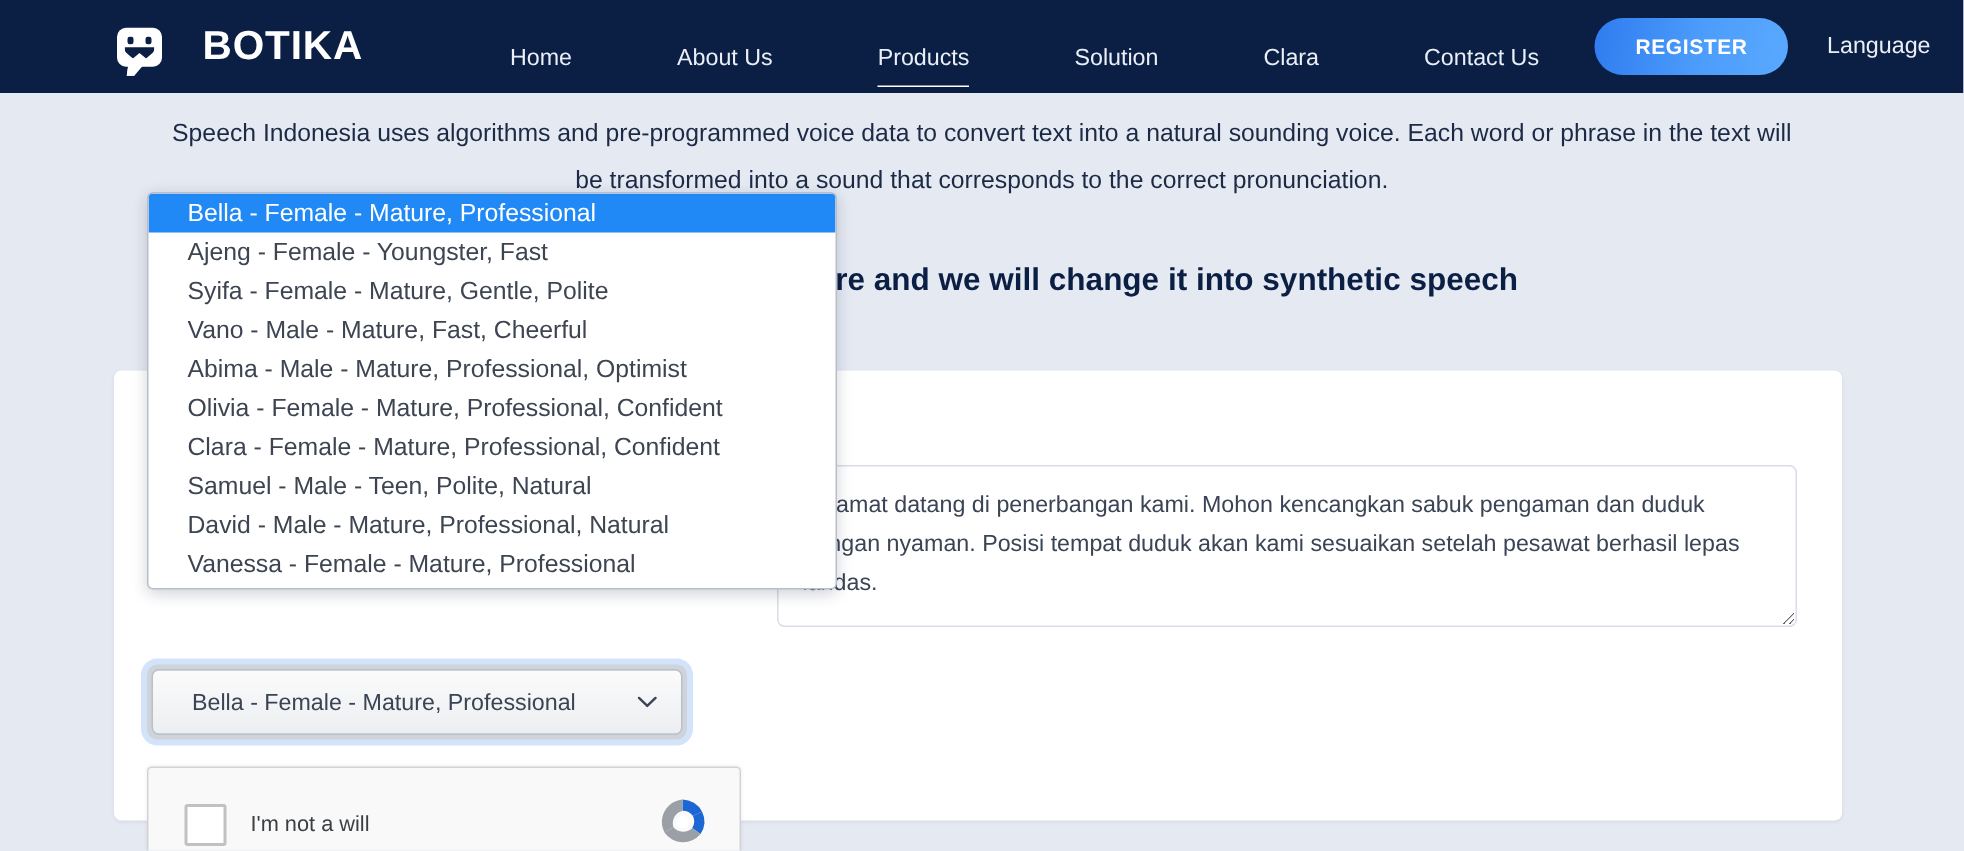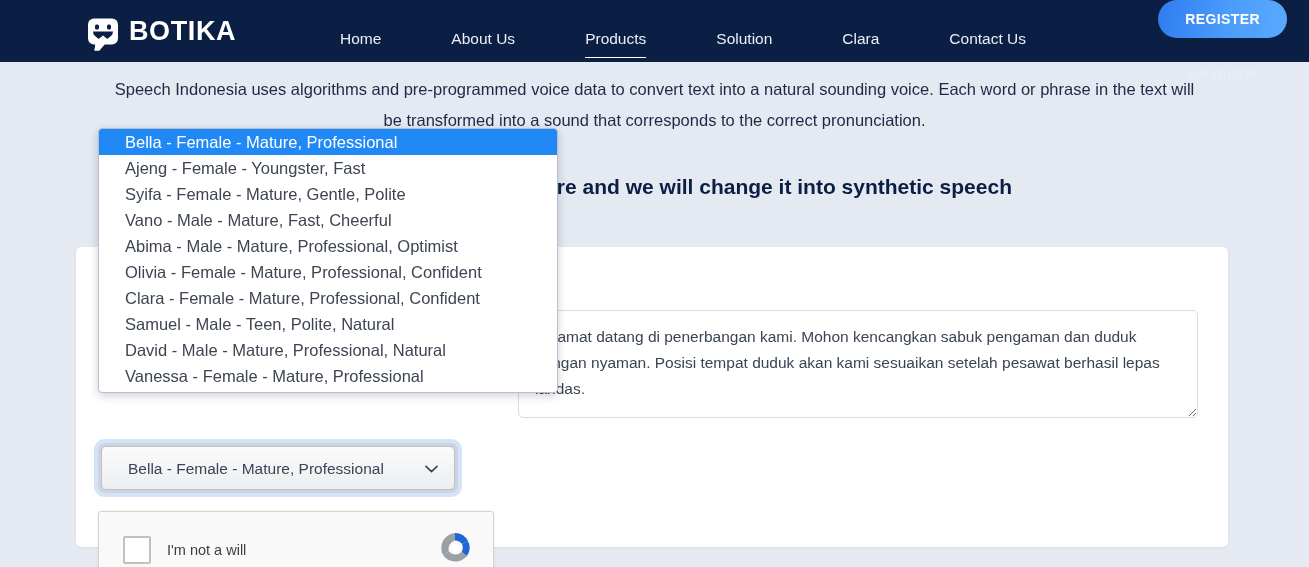--- a/index.html
+++ b/index.html
@@ -13,22 +13,22 @@
   .page { position: relative; width: 1309px; height: 567px; background: #e4e9f2; }
 
   
   .navbar {
     position: absolute; top: 0; left: 0;
     width: 1309px; height: 62px;
     background: #0b1f44;
     display: flex; align-items: center;
   }
   .brand {
-    position: absolute; left: 88px; top: 50%; transform: translateY(-50%);
-    display: flex; align-items: center; gap: 11px;
+    position: absolute; left: 78px; top: 50%; transform: translateY(-50%);
+    display: flex; align-items: center; gap: 27px;
   }
   .logo-mark {
     position: relative;
     width: 30px; height: 26px;
     background: #ffffff;
     border-radius: 6px;
     display: flex; align-items: center; justify-content: center;
   }
   .logo-mark::after {
     content: "";
@@ -80,21 +80,20 @@
   .nav-link.active::after {
     content: "";
     position: absolute;
     left: 0; right: 0; bottom: -10px;
     height: 1.5px; background: #ffffff;
   }
   .nav-right {
     position: absolute; right: 0; top: 0; height: 62px;
     display: flex; align-items: center; gap: 26px;
     padding-right: 22px;
-    flex-direction: column;
   }
   .register-btn {
     background: linear-gradient(100deg, #2f7bf0 0%, #4c9dfb 55%, #5aa9ff 100%);
     color: #ffffff;
     font-size: 14px;
     font-weight: 700;
     letter-spacing: 0.4px;
     border: none;
     border-radius: 22px;
     padding: 11px 27px;

